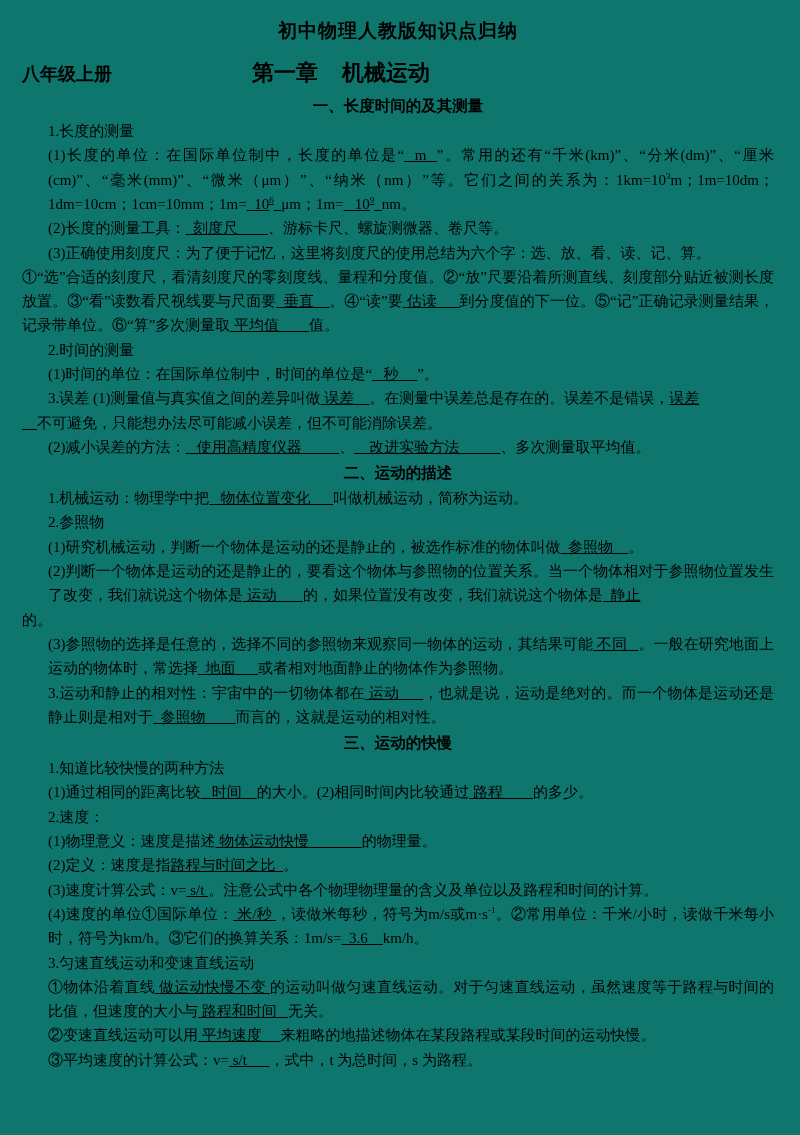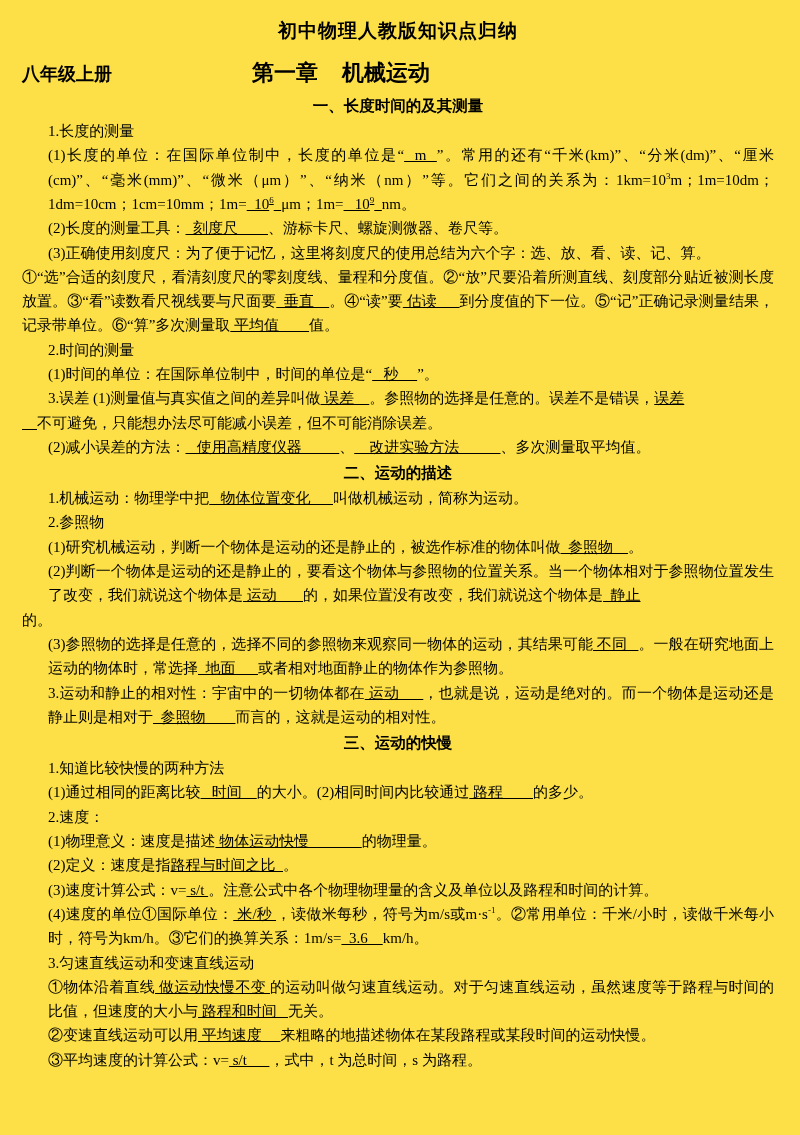--- a/index.html
+++ b/index.html
@@ -10,21 +10,21 @@
   body {
     width: 800px;
     font-family: "Liberation Serif", "DejaVu Serif", serif;
     color: #000;
   }
   .page {
     width: 800px;
     min-height: 1135px;
     box-sizing: border-box;
     padding: 14px 26px 10px 22px;
-    background: #fde047;
+    background: #0f766e;
   }
   .doc-title {
     text-align: center;
     font-size: 19px;
     font-weight: bold;
     letter-spacing: 1px;
     margin: 4px 0 14px 0;
   }
   .head-row {
     display: flex;
@@ -85,21 +85,21 @@
 
   <div id="sections-root">
       <div class="sec">一、长度时间的及其测量</div>
       <p class="body ind1">1.长度的测量</p>
       <p class="body ind1"><span>(1)长度的单位：在国际单位制中，长度的单位是“</span><span class="blank">  m  </span><span>”。常用的还有“千米(km)”、“分米(dm)”、“厘米(cm)”、“毫米(mm)”、“微米（μm）”、“纳米（nm）”等。它们之间的关系为：1km=10</span><sup>3</sup><span>m；1m=10dm；1dm=10cm；1cm=10mm；1m=</span><span class="blank">  10</span><sup class="blank">6</sup><span class="blank">  </span><span>μm；1m=</span><span class="blank">   10</span><sup class="blank">9</sup><span class="blank">  </span><span>nm。</span></p>
       <p class="body ind1"><span>(2)长度的测量工具：</span><span class="blank">  刻度尺        </span><span>、游标卡尺、螺旋测微器、卷尺等。</span></p>
       <p class="body ind1"><span>(3)正确使用刻度尺：为了便于记忆，这里将刻度尺的使用总结为六个字：选、放、看、读、记、算。</span></p>
       <p class="body flow"><span>①“选”合适的刻度尺，看清刻度尺的零刻度线、量程和分度值。②“放”尺要沿着所测直线、刻度部分贴近被测长度放置。③“看”读数看尺视线要与尺面要</span><span class="blank">  垂直    </span><span>。④“读”要</span><span class="blank"> 估读      </span><span>到分度值的下一位。⑤“记”正确记录测量结果，记录带单位。⑥“算”多次测量取</span><span class="blank"> 平均值        </span><span>值。</span></p>
       <p class="body ind1">2.时间的测量</p>
       <p class="body ind1"><span>(1)时间的单位：在国际单位制中，时间的单位是“</span><span class="blank">   秒     </span><span>”。</span></p>
-      <p class="body ind1"><span>3.误差  (1)测量值与真实值之间的差异叫做</span><span class="blank"> 误差    </span><span>。参照物的选择是任意的。误差不是错误，</span><span class="blank">误差</span></p>
+      <p class="body ind1"><span>3.误差  (1)测量值与真实值之间的差异叫做</span><span class="blank"> 误差    </span><span>。在测量中误差总是存在的。误差不是错误，</span><span class="blank">误差</span></p>
       <p class="body flow"><span class="blank">    </span><span>不可避免，只能想办法尽可能减小误差，但不可能消除误差。</span></p>
       <p class="body ind1"><span>(2)减小误差的方法：</span><span class="blank">   使用高精度仪器          </span><span>、</span><span class="blank">    改进实验方法           </span><span>、多次测量取平均值。</span></p>
       <div class="sec">二、运动的描述</div>
       <p class="body ind1"><span>1.机械运动：物理学中把</span><span class="blank">   物体位置变化      </span><span>叫做机械运动，简称为运动。</span></p>
       <p class="body ind1">2.参照物</p>
       <p class="body ind1"><span>(1)研究机械运动，判断一个物体是运动的还是静止的，被选作标准的物体叫做</span><span class="blank">  参照物    </span><span>。</span></p>
       <p class="body ind1"><span>(2)判断一个物体是运动的还是静止的，要看这个物体与参照物的位置关系。当一个物体相对于参照物位置发生了改变，我们就说这个物体是</span><span class="blank"> 运动       </span><span>的，如果位置没有改变，我们就说这个物体是</span><span class="blank">  静止</span></p>
       <p class="body flow"><span>的。</span></p>
       <p class="body ind1"><span>(3)参照物的选择是任意的，选择不同的参照物来观察同一物体的运动，其结果可能</span><span class="blank"> 不同   </span><span>。一般在研究地面上运动的物体时，常选择</span><span class="blank">  地面      </span><span>或者相对地面静止的物体作为参照物。</span></p>
       <p class="body ind1"><span>3.运动和静止的相对性：宇宙中的一切物体都在</span><span class="blank"> 运动      </span><span>，也就是说，运动是绝对的。而一个物体是运动还是静止则是相对于</span><span class="blank">  参照物        </span><span>而言的，这就是运动的相对性。</span></p>

